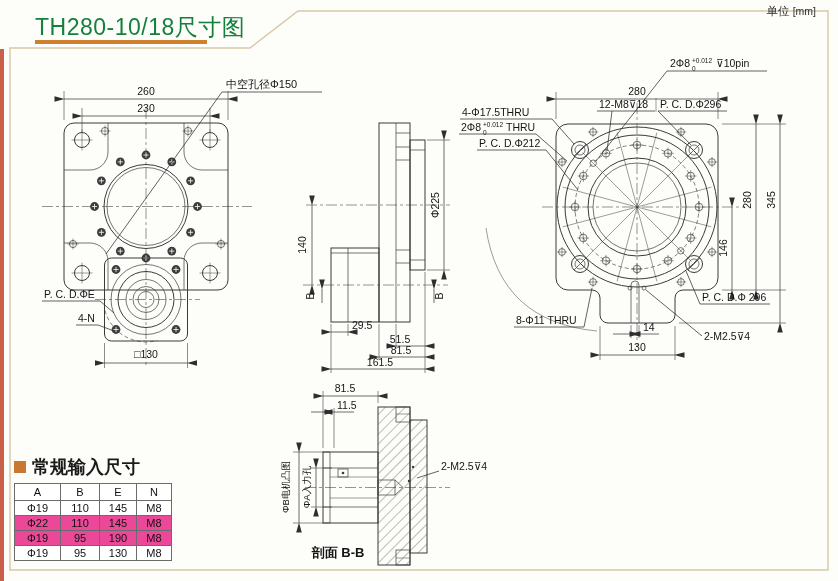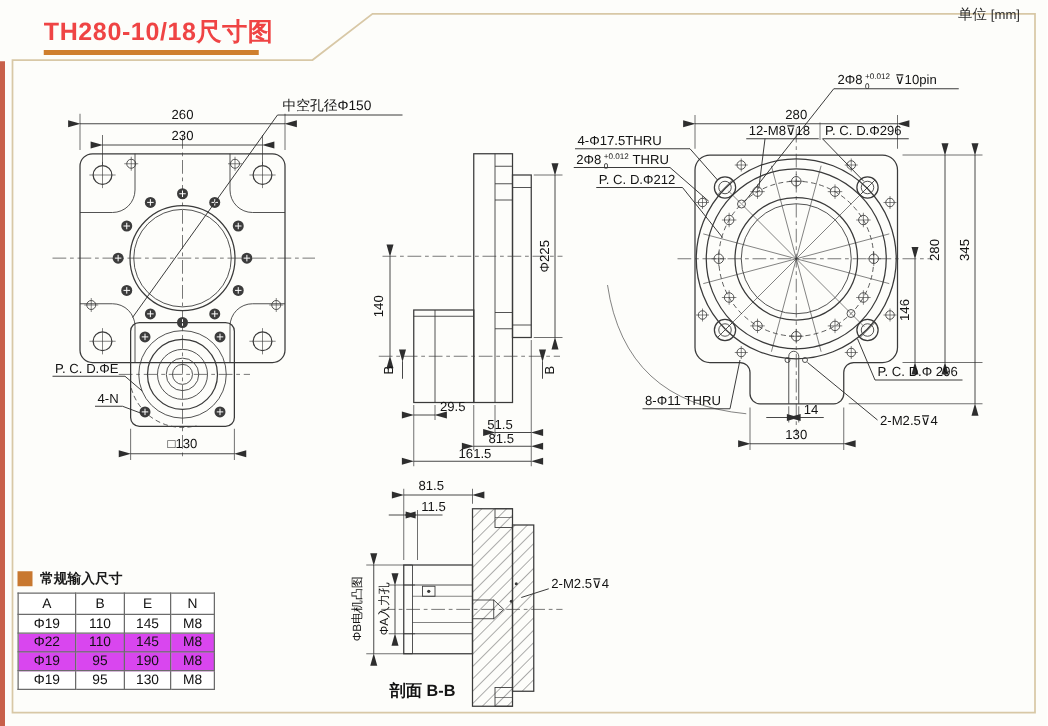--- a/index.html
+++ b/index.html
@@ -1,46 +1,46 @@
 <!DOCTYPE html>
 <html><head>
 <meta charset="utf-8">
 <style>
   html,body{margin:0;padding:0;background:#ffffff;}
   #stage{position:relative;width:838px;height:581px;background:#fdfdfa;overflow:hidden;
          font-family:"Liberation Sans","DejaVu Sans",sans-serif;}
-  #title{position:absolute;left:35px;top:12px;font-size:20px;font-weight:bold;color:#ef4444;letter-spacing:.5px;}
+  #title{position:absolute;left:35px;top:12px;font-size:23px;font-weight:normal;color:#15803d;letter-spacing:.5px;}
   #title-underline{position:absolute;left:35px;top:40px;width:172px;height:4px;background:#cf7f2e;}
   #unit{position:absolute;right:22px;top:4px;font-size:11.5px;color:#2b2b2b;}
   #unit .u2{font-size:10.5px;}
   #red-strip{position:absolute;left:0;top:49px;width:4px;height:532px;background:#c8604a;}
   svg text{font-family:"Liberation Sans","DejaVu Sans",sans-serif;fill:#141414;}
   .s1{stroke:#3a3a3a;stroke-width:1;fill:none}
   .s07{stroke:#3a3a3a;stroke-width:.7;fill:none}
   .s05{stroke:#3a3a3a;stroke-width:.5;fill:none}
   .cl{stroke:#3a3a3a;stroke-width:.55;fill:none;stroke-dasharray:11 3 3 3}
   .dsh{stroke:#3a3a3a;stroke-width:.65;fill:none;stroke-dasharray:4 2.6}
   .dim{stroke:#2e2e2e;stroke-width:.7;fill:none}
   .ext{stroke:#2e2e2e;stroke-width:.55;fill:none}
   .ldr{stroke:#2e2e2e;stroke-width:.75;fill:none}
   .t10{font-size:10.5px}.t9{font-size:9.5px}.t65{font-size:6.5px}.t11{font-size:11px}
   .mid{text-anchor:middle}
   .boltf{fill:#3c3c3c;stroke:none}
   .wcross{stroke:#ffffff;stroke-width:.8}
   .frame{stroke:#d8c8a6;stroke-width:1.4;fill:none}
   
   #spec{position:absolute;left:14px;top:455px;}
-  #spec .cap{display:flex;align-items:center;font-size:11px;font-weight:bold;color:#1a1a1a;margin-bottom:4px;}
+  #spec .cap{display:flex;align-items:center;font-size:18px;font-weight:bold;color:#1a1a1a;margin-bottom:4px;}
   #spec .sq{width:12px;height:12px;background:#c87830;margin-right:6px;display:inline-block;}
   #spec table{border-collapse:collapse;background:#fff;}
   #spec td{border:1px solid #6b6b6b;text-align:center;font-size:11px;color:#111;
            height:14px;padding:0;}
   #spec tr.head td{height:16px;}
   #spec col.cA{width:46px}#spec col.cB{width:39px}#spec col.cE{width:37px}#spec col.cN{width:35px}
-  #spec tr.alt td{background:#d946ef;}
+  #spec tr.alt td{background:#ec4899;}
 </style>
 </head>
 <body>
 
 <div id="stage">
 
   <div id="red-strip"></div>
   <div id="title">TH280-10/18尺寸图</div>
   <div id="title-underline"></div>
   <div id="unit">

